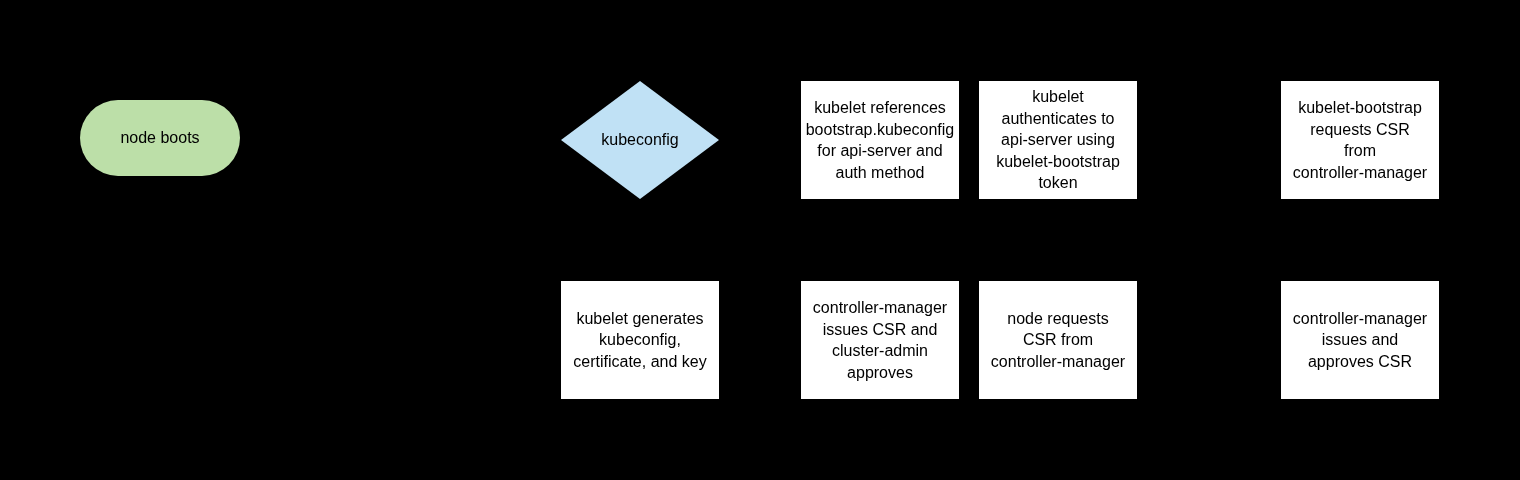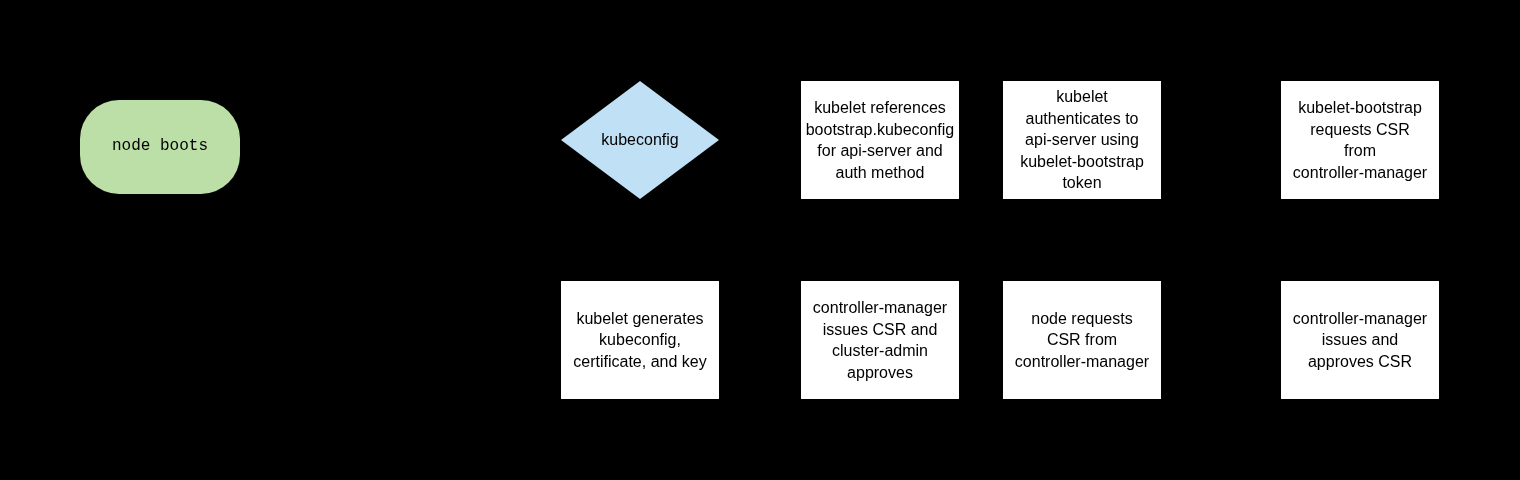--- a/index.html
+++ b/index.html
@@ -38,31 +38,30 @@
     background:var(--process-fill);
   }
   .decision{
     width:158px;
     height:118px;
     background:var(--decision-fill);
     clip-path:polygon(50% 0%,100% 50%,50% 100%,0% 50%);
   }
   .terminator{
     width:160px;
-    height:94px;
+    height:76px;
     background:var(--terminator-fill);
     border-radius:39px;
-    font-family:Liberation Mono, monospace;
   }
   
   .c1{left:80px}
   .c2{left:321px}
   .c3{left:561px}
   .c4{left:801px}
-  .c5{left:1003px}
+  .c5{left:979px}
   .c6{left:1281px}
   
   .r1{top:81px}
   .r2{top:281px}
   .terminator.r1{top:100px}
   .terminator.r2{top:300px}
 </style>
 </head>
 <body>
 

